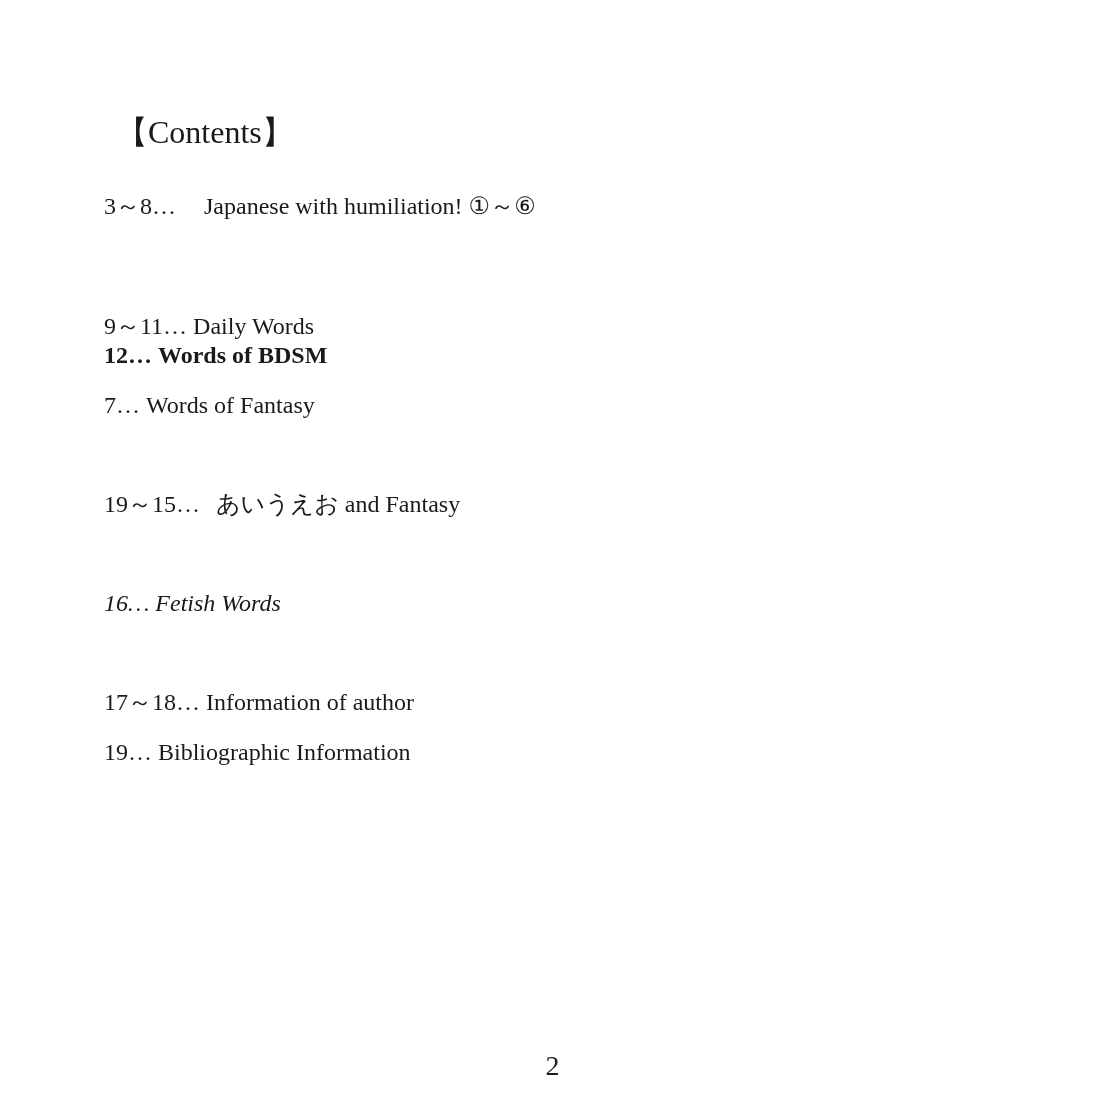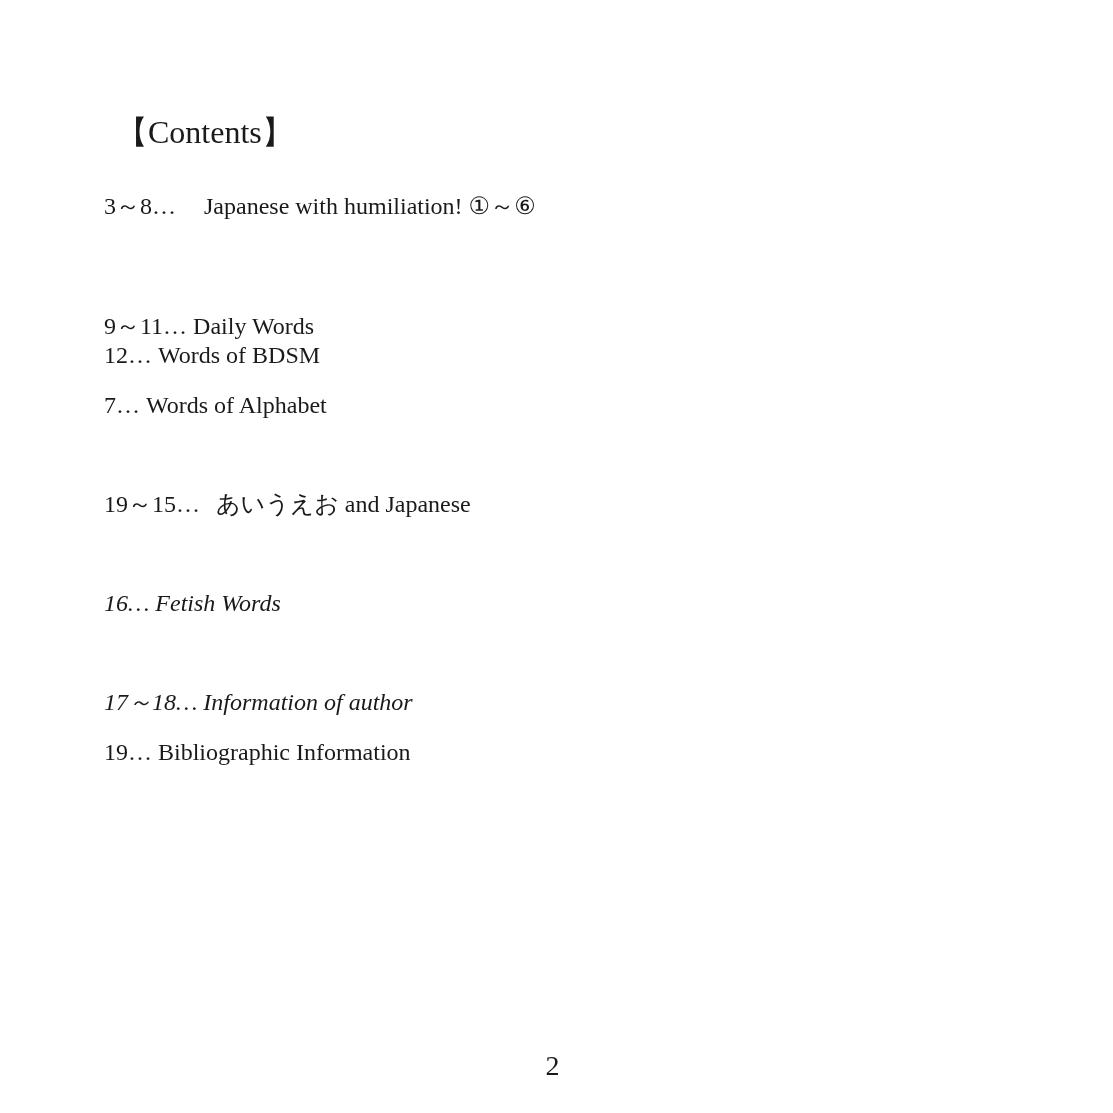--- a/index.html
+++ b/index.html
@@ -59,37 +59,37 @@
   <div class="heading">【Contents】</div>
 
   <div class="toc-line" style="top:172px;">
     <span class="page-ref">3～8…</span><span class="gap-wide"></span><span>Japanese with humiliation!  ①～⑥</span>
   </div>
 
   <div class="toc-line" style="top:272px;margin-top:20px;">
     <span class="page-ref">9～11…</span><span class="gap"></span><span>Daily Words</span>
   </div>
 
-  <div class="toc-line" style="top:321px;">
+  <div class="toc-line" style="top:321px;font-weight:bold;">
     <span class="page-ref">12…</span><span class="gap"></span><span>Words of BDSM</span>
   </div>
 
   <div class="toc-line" style="top:371px;">
-    <span class="page-ref">7…</span><span class="gap"></span><span>Words of Alphabet</span>
+    <span class="page-ref">7…</span><span class="gap"></span><span>Words of Fantasy</span>
   </div>
 
   <div class="toc-line" style="top:470px;">
-    <span class="page-ref">19～15…</span><span class="gap" style="width:16px;"></span><span>あいうえお  and Japanese</span>
+    <span class="page-ref">19～15…</span><span class="gap" style="width:16px;"></span><span>あいうえお  and Fantasy</span>
   </div>
 
   <div class="toc-line" style="top:569px;font-style:italic;">
     <span class="page-ref">16…</span><span class="gap"></span><span>Fetish Words</span>
   </div>
 
-  <div class="toc-line" style="top:668px;font-style:italic;">
+  <div class="toc-line" style="top:668px;">
     <span class="page-ref">17～18…</span><span class="gap"></span><span>Information of author</span>
   </div>
 
   <div class="toc-line" style="top:718px;">
     <span class="page-ref">19…</span><span class="gap"></span><span>Bibliographic Information</span>
   </div>
 
   <div class="page-number">
     <span>2</span>
   </div>

